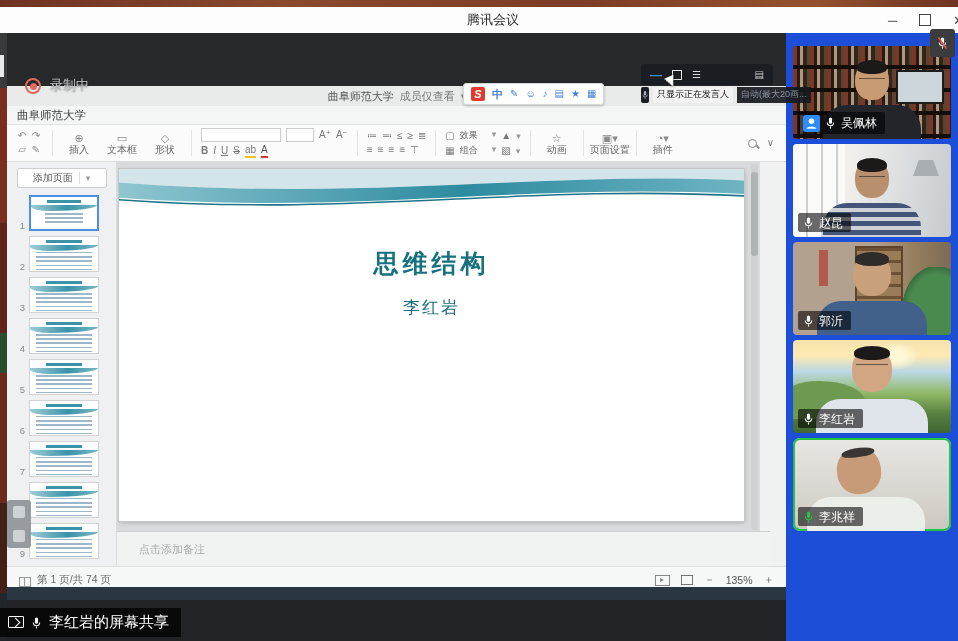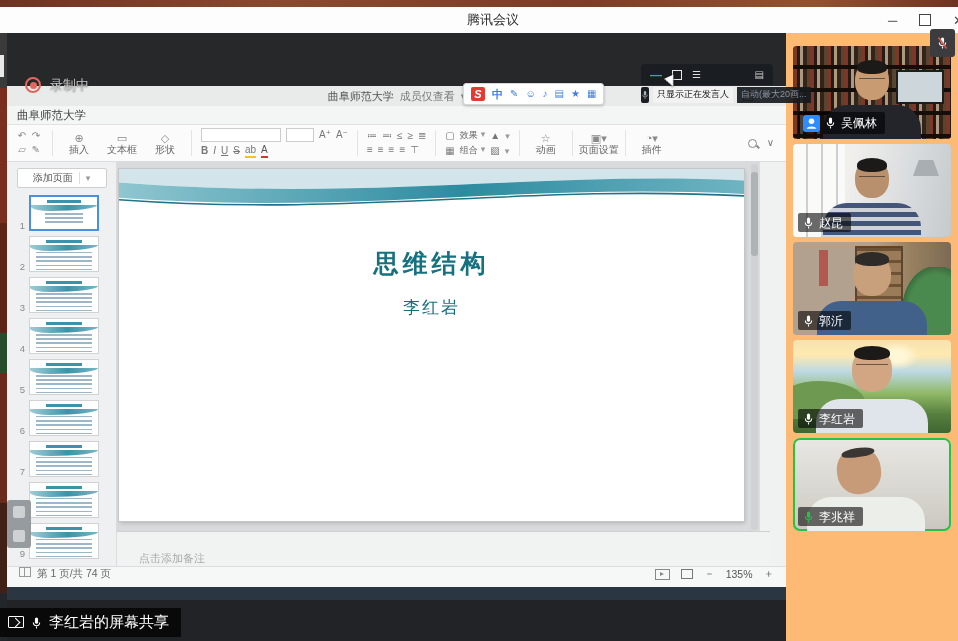--- a/index.html
+++ b/index.html
@@ -15,25 +15,25 @@
   .win-controls{position:absolute;right:8px;top:0;height:26px;display:flex;align-items:center;gap:22px;}
   .win-controls span{color:#444;font-size:13px;line-height:1;cursor:default;}
   .wc-max{width:10px;height:10px;border:1.5px solid #444;display:inline-block;}
 
   
   .left-sliver{position:absolute;left:0;top:33px;width:7px;height:608px;
     background:linear-gradient(180deg,#3a3a3a 0 55px,#7a2e1e 55px 190px,#5e2418 190px 300px,
       #274d2b 300px 340px,#6b2b1c 340px 470px,#432015 470px 560px,#23272b 560px 100%);}
   .left-tab{position:absolute;left:0;top:55px;width:4px;height:22px;background:#e8e8e8;}
   .share-region{position:absolute;left:7px;top:33px;width:779px;height:608px;background:#222326;overflow:hidden;}
-  .sidebar{position:absolute;left:786px;top:33px;width:172px;height:608px;background:#fdba74;}
+  .sidebar{position:absolute;left:786px;top:33px;width:172px;height:608px;background:#1d4ed8;}
 
   
   .share-top{position:absolute;left:0;top:0;width:100%;height:53px;background:#27282a;}
-  .recording{position:absolute;left:18px;top:43px;display:flex;align-items:center;gap:9px;z-index:6;}
+  .recording{position:absolute;left:18px;top:43px;display:flex;align-items:flex-end;gap:9px;z-index:6;}
   .rec-ring{width:12px;height:12px;border:2px solid #e0685c;border-radius:50%;position:relative;}
   .rec-ring::after{content:"";position:absolute;inset:2.5px;background:#e0685c;border-radius:50%;}
   .recording .rec-text{color:#c9c9c9;font-size:13px;text-shadow:0 1px 2px rgba(0,0,0,.6);}
 
   
   .wps-titlebar{position:absolute;left:0;top:53px;width:100%;height:20px;background:#e9eaea;
     display:flex;align-items:center;justify-content:center;gap:6px;font-size:11px;color:#555;}
   .wps-titlebar .mode{color:#777;}
   .wps-titlebar .dd{font-size:9px;color:#888;}
   .wps-win-controls{position:absolute;right:10px;top:53px;height:20px;display:flex;align-items:center;gap:14px;
@@ -60,21 +60,21 @@
   .tb-v .ic{font-size:11px;color:#8a8a8a;line-height:12px;}
   .tb-v .lb{font-size:10px;color:#666;line-height:11px;white-space:nowrap;}
   .tb-col{display:flex;flex-direction:column;gap:2px;}
   .tb-row{display:flex;align-items:center;gap:5px;}
   .fontbox{width:78px;height:12px;border:1px solid #ccc;background:#fff;}
   .sizebox{width:26px;height:12px;border:1px solid #ccc;background:#fff;}
   .fx{font-size:10px;color:#777;line-height:12px;}
   .fx.b{font-weight:bold;} .fx.i{font-style:italic;} .fx.u{text-decoration:underline;} .fx.s{text-decoration:line-through;}
   .fx.hl{border-bottom:2px solid #f5c518;} .fx.fc{border-bottom:2px solid #d9342b;color:#555;}
   .mini{font-size:9px;color:#999;}
-  .tb-lab{display:flex;align-items:flex-start;gap:3px;font-size:9px;color:#666;}
+  .tb-lab{display:flex;align-items:flex-start;gap:14px;font-size:9px;color:#666;}
   .tb-right{margin-left:auto;display:flex;align-items:center;gap:10px;padding-right:4px;}
   .mag{width:7px;height:7px;border:1.5px solid #888;border-radius:50%;position:relative;display:inline-block;}
   .mag::after{content:"";position:absolute;width:4px;height:1.5px;background:#888;transform:rotate(45deg);right:-4px;bottom:-1px;}
 
   .wps-body{position:absolute;left:0;top:129px;width:100%;height:404px;display:flex;}
   .panel{width:110px;background:#eef0f1;border-right:1px solid #dcdcdc;position:relative;box-sizing:border-box;}
   .add-btn{margin:6px auto 0;width:88px;height:18px;background:#fff;border:1px solid #cfcfcf;border-radius:2px;
     display:flex;align-items:center;justify-content:center;gap:6px;font-size:10px;color:#555;}
   .add-btn .dv{width:1px;height:12px;background:#ddd;}
   .thumbs{position:absolute;left:0;top:33px;right:0;bottom:0;overflow:hidden;display:flex;flex-direction:column;gap:5px;padding-left:6px;}
@@ -90,32 +90,32 @@
   .thumb.sel::after{margin:2px 14px 0;height:12px;}
   .float-tool{position:absolute;left:0;top:338px;width:24px;height:48px;background:rgba(140,145,150,.9);
     border-radius:3px;display:flex;flex-direction:column;align-items:center;justify-content:space-around;z-index:4;}
   .float-tool i{width:12px;height:12px;background:rgba(255,255,255,.55);border-radius:2px;}
 
   .canvas{flex:1;background:#d8dadb;position:relative;}
   .right-strip{position:absolute;right:0;top:0;bottom:0;width:26px;background:#f0f1f1;border-left:1px solid #ddd;}
   .vscroll{position:absolute;right:28px;top:2px;bottom:36px;width:7px;background:#cfd1d2;border-radius:3px;}
   .vscroll::after{content:"";position:absolute;left:0;top:8px;width:7px;height:84px;background:#b0b3b5;border-radius:3px;}
   .notes{position:absolute;left:0;right:16px;bottom:0;height:34px;background:#f1f2f2;border-top:1px solid #d0d0d0;
-    display:flex;align-items:flex-end;padding-left:22px;font-size:11px;color:#a9a9a9;}
+    display:flex;align-items:center;padding-left:22px;font-size:11px;color:#a9a9a9;}
 
   .slide{position:absolute;left:2px;top:7px;width:625px;height:352px;background:#fff;
     box-shadow:0 0 0 1px #c4c6c7,1px 2px 4px rgba(0,0,0,.18);}
   .slide .wave{display:block;width:100%;height:48px;}
   .slide-title{margin:54px 0 0;text-align:center;font-size:26px;font-weight:bold;letter-spacing:3px;color:#15707f;}
   .slide-title2{margin:30px 0 0;text-align:center;font-size:25px;font-weight:bold;letter-spacing:4px;color:#15707f;}
   .slide-sub{margin:28px 0 0;text-align:center;font-size:19px;color:#186b7b;letter-spacing:2px;}
   .slide-author{margin:16px 0 0;text-align:center;font-size:17px;color:#186b7b;letter-spacing:2px;}
 
   .wps-statusbar{position:absolute;left:0;top:533px;width:100%;height:21px;background:#f6f7f7;border-top:1px solid #ddd;
-    display:flex;align-items:flex-start;font-size:10.5px;color:#666;box-sizing:border-box;padding:0 12px;}
+    display:flex;align-items:flex-end;font-size:10.5px;color:#666;box-sizing:border-box;padding:0 12px;}
   .sb-grid{width:10px;height:8px;border:1px solid #999;margin-right:6px;
     background:linear-gradient(90deg,transparent 0 4px,#999 4px 5px,transparent 5px);}
   .sb-right{margin-left:auto;display:flex;align-items:center;gap:11px;color:#555;}
   .sb-play{width:13px;height:9px;border:1px solid #888;position:relative;}
   .sb-play::after{content:"";position:absolute;left:4px;top:2px;border-left:4px solid #888;
     border-top:2.5px solid transparent;border-bottom:2.5px solid transparent;}
   .sb-fit{width:10px;height:8px;border:1px solid #777;}
   .share-taskbar{position:absolute;left:0;top:554px;width:100%;height:13px;background:#2a3642;}
 
   

